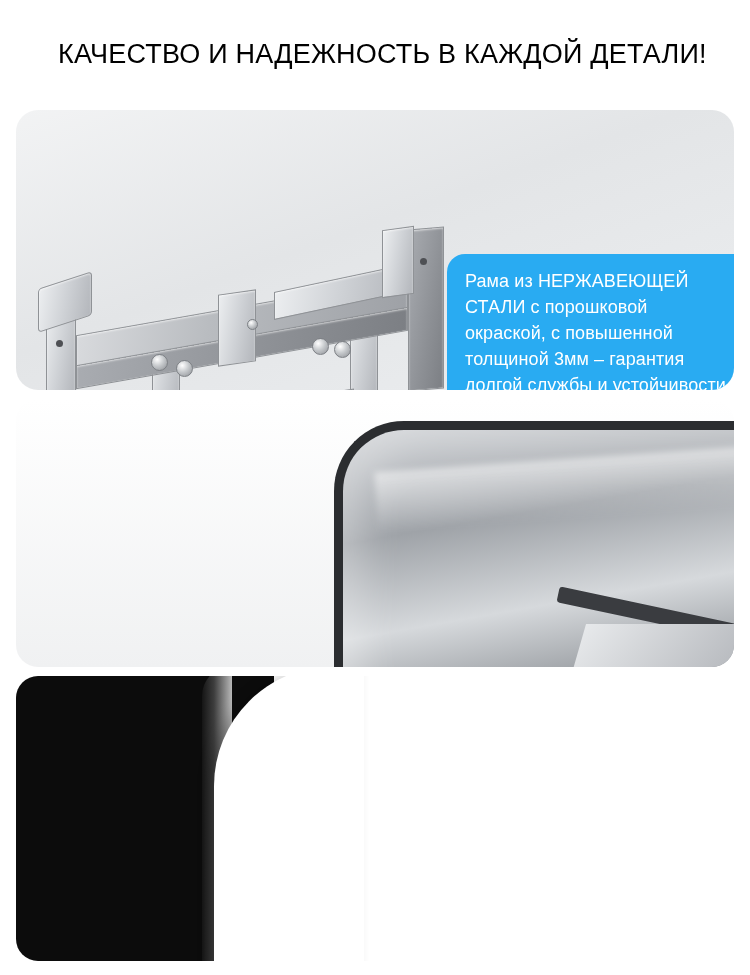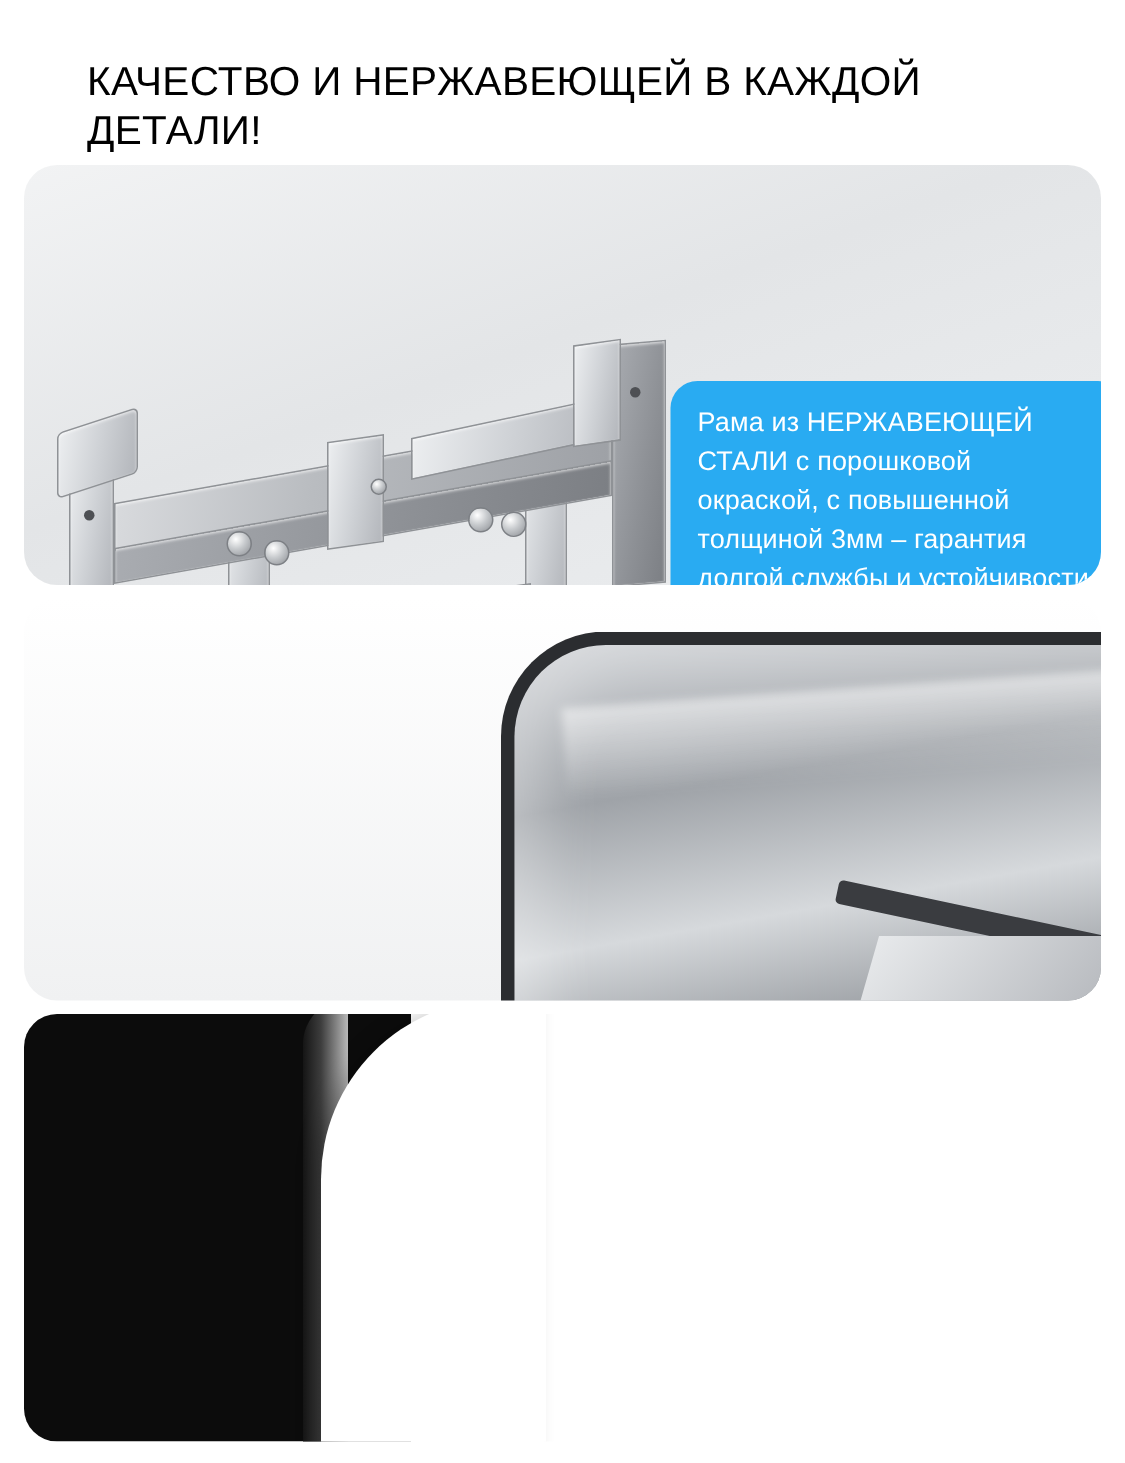--- a/index.html
+++ b/index.html
@@ -166,21 +166,21 @@
   }
   .callout-1 {
     left: 431px; top: 126px;
     width: 303px;
     min-height: 256px;
   }
 </style>
 </head>
 <body>
 
-<h1 class="page-title">КАЧЕСТВО И НЕРЖАВЕЮЩЕЙ В КАЖДОЙ ДЕТАЛИ!</h1>
+<h1 class="page-title">КАЧЕСТВО И НАДЕЖНОСТЬ В КАЖДОЙ ДЕТАЛИ!</h1>
 
 <div class="panel panel-1">
   <div class="frame-photo">
 
     <div class="bar bar-light" style="left:30px; top:196px; width:28px; height:88px; transform:skewY(-6deg);"></div>
     <div class="bar bar-light" style="left:136px; top:216px; width:26px; height:86px; transform:skewY(-6deg);"></div>
     <div class="bar bar-light" style="left:334px; top:176px; width:26px; height:110px; transform:skewY(-6deg);"></div>
     <div class="bar bar-dark" style="left:392px; top:118px; width:34px; height:160px; transform:skewY(-5deg);"></div>
 
     <div class="bar bar-light" style="left:22px; top:170px; width:52px; height:42px; border-radius:4px; transform:skewY(-18deg);"></div>

